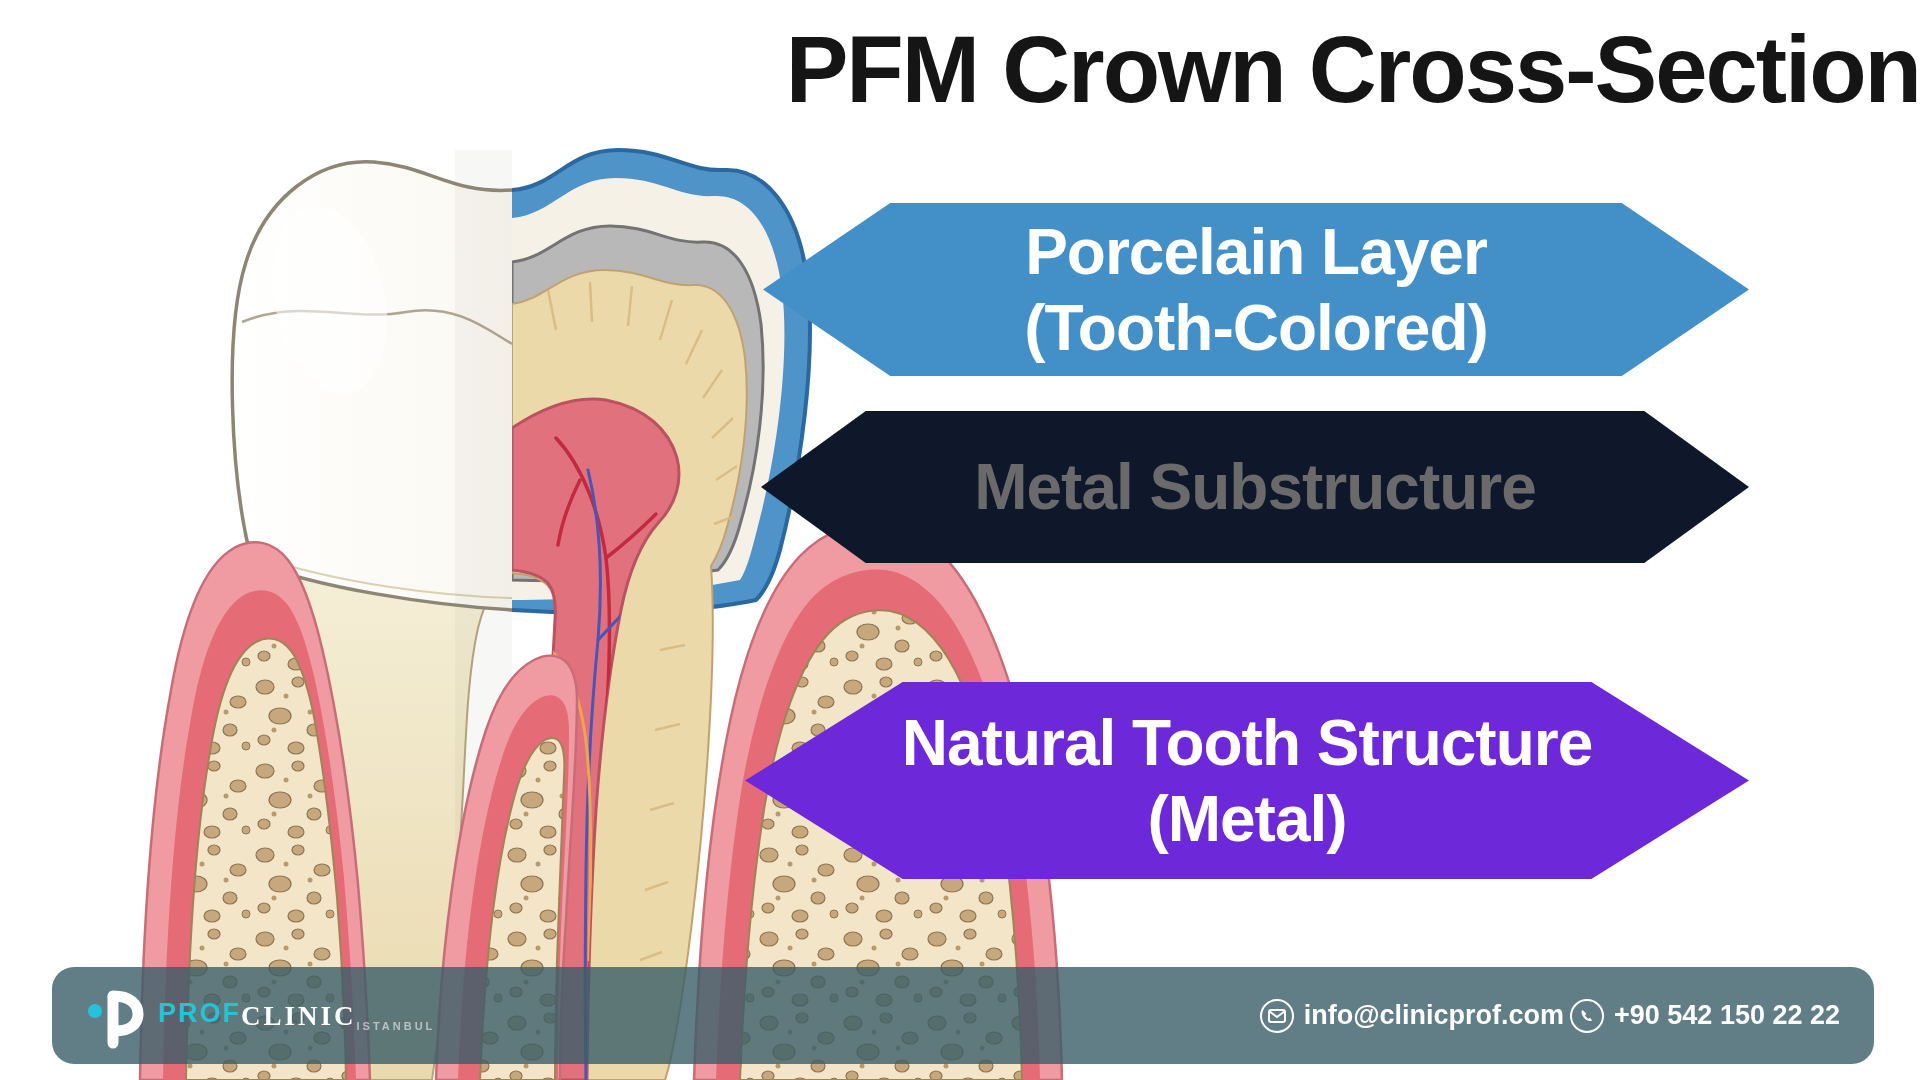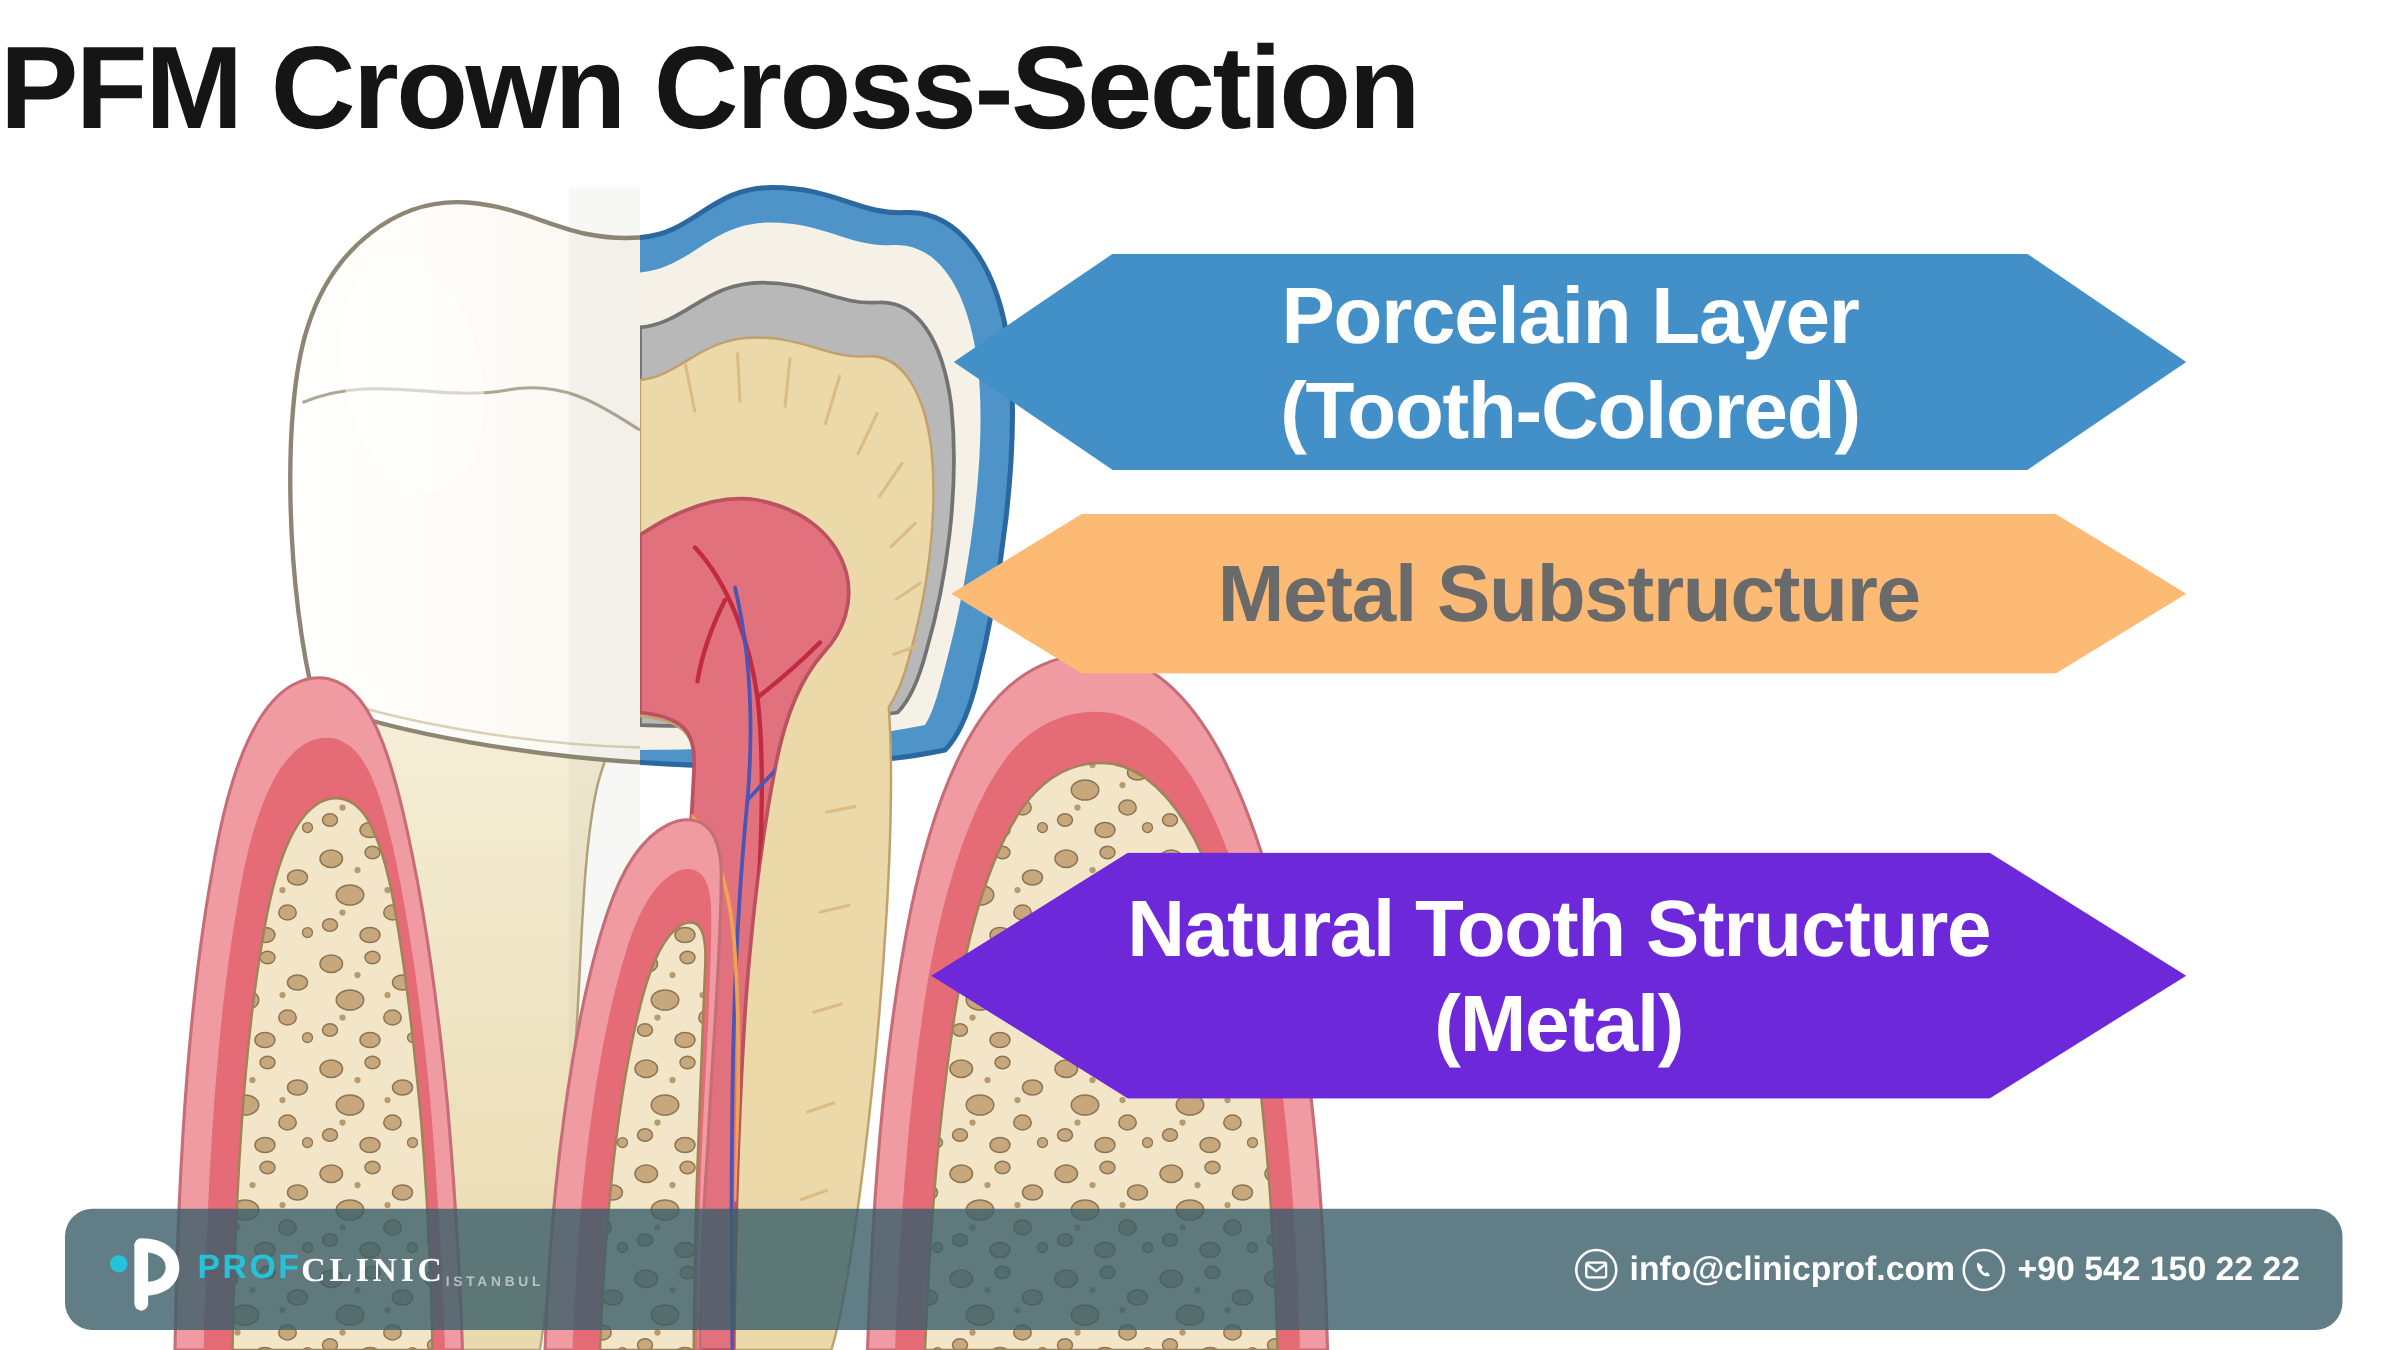--- a/index.html
+++ b/index.html
@@ -7,37 +7,37 @@
     width:1920px;height:1080px;overflow:hidden;
     background:#ffffff;
     font-family:"Liberation Sans","DejaVu Sans",sans-serif;
     position:relative;
   }
   .stage{position:absolute;inset:0;width:1920px;height:1080px;}
   svg.tooth{position:absolute;left:0;top:0;z-index:1;}
 
   .page-title{
     position:absolute;left:0;top:16px;width:1920px;z-index:3;
-    text-align:left;
+    text-align:right;
     font-size:94px;font-weight:bold;color:#151515;
     letter-spacing:-2px;
   }
 
   .banner{
     position:absolute;z-index:4;
     display:flex;flex-direction:column;justify-content:center;
     font-weight:bold;letter-spacing:-1px;text-align:center;
   }
   .banner .bl{font-size:64px;line-height:76px;white-space:nowrap;}
   .banner-porcelain{
     left:763px;top:203px;width:986px;height:173px;background:#4390c8;color:#ffffff;
     clip-path:polygon(0 50%,12.9% 0,87.1% 0,100% 50%,87.1% 100%,12.9% 100%);
   }
   .banner-metal{
-    left:761px;top:411px;width:988px;height:128px;background:#fdba74;color:#6a6a6a;
+    left:761px;top:411px;width:988px;height:152px;background:#0f172a;color:#6a6a6a;
     clip-path:polygon(0 50%,10.6% 0,89.4% 0,100% 50%,89.4% 100%,10.6% 100%);
   }
   .banner-dentin{
     left:745px;top:682px;width:1004px;height:197px;background:#6d28d9;color:#ffffff;
     clip-path:polygon(0 50%,15.7% 0,84.3% 0,100% 50%,84.3% 100%,15.7% 100%);
   }
 
   .footer-bar{
     position:absolute;z-index:6;
     left:52px;top:967px;width:1822px;height:97px;

